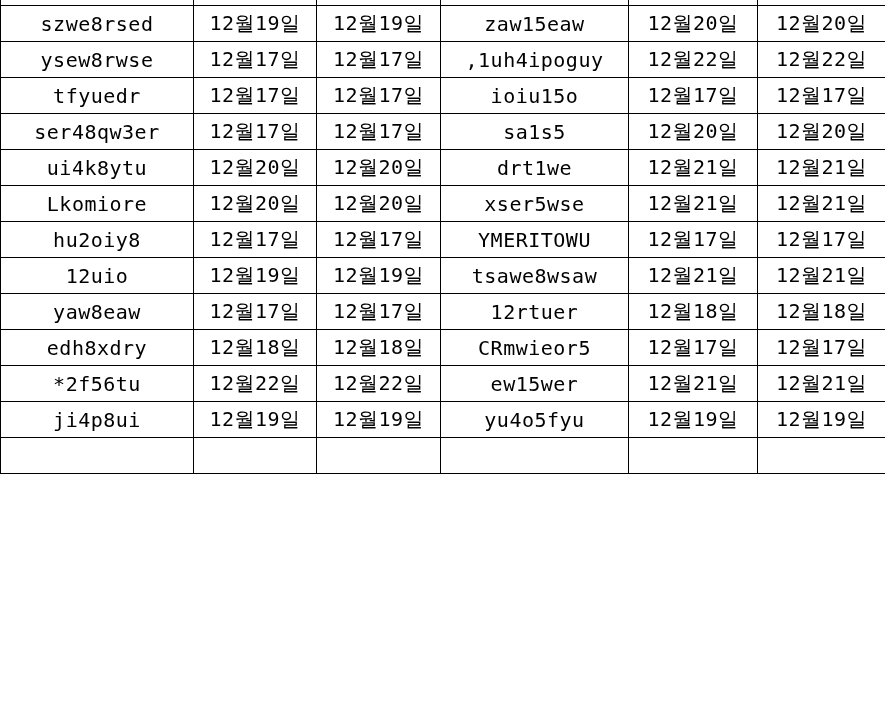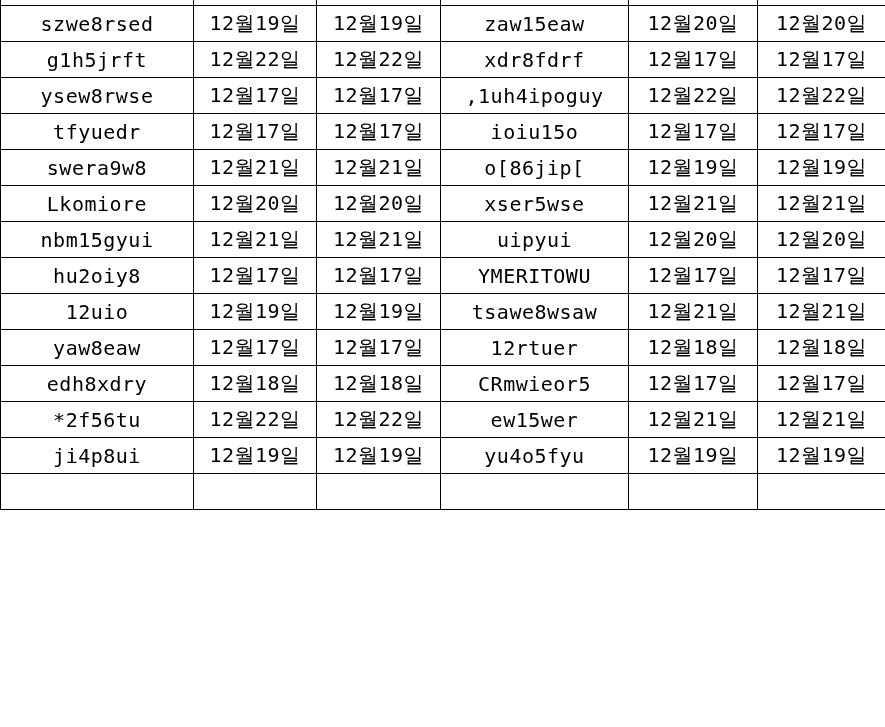--- a/index.html
+++ b/index.html
@@ -66,66 +66,58 @@
         </tr>
         <tr>
           <td>szwe8rsed</td>
           <td>12월19일</td>
           <td>12월19일</td>
           <td>zaw15eaw</td>
           <td>12월20일</td>
           <td>12월20일</td>
         </tr>
         <tr>
-          <td>g1h5jrft</td>
-          <td>12월22일</td>
-          <td>12월22일</td>
-          <td>xdr8fdrf</td>
-          <td>12월17일</td>
-          <td>12월17일</td>
-        </tr>
-        <tr>
           <td>ysew8rwse</td>
           <td>12월17일</td>
           <td>12월17일</td>
           <td>,1uh4ipoguy</td>
           <td>12월22일</td>
           <td>12월22일</td>
         </tr>
         <tr>
           <td>tfyuedr</td>
           <td>12월17일</td>
           <td>12월17일</td>
           <td>ioiu15o</td>
           <td>12월17일</td>
           <td>12월17일</td>
         </tr>
         <tr>
-          <td>swera9w8</td>
+          <td>ser48qw3er</td>
+          <td>12월17일</td>
+          <td>12월17일</td>
+          <td>sa1s5</td>
+          <td>12월20일</td>
+          <td>12월20일</td>
+        </tr>
+        <tr>
+          <td>ui4k8ytu</td>
+          <td>12월20일</td>
+          <td>12월20일</td>
+          <td>drt1we</td>
           <td>12월21일</td>
           <td>12월21일</td>
-          <td>o[86jip[</td>
-          <td>12월19일</td>
-          <td>12월19일</td>
         </tr>
         <tr>
           <td>Lkomiore</td>
           <td>12월20일</td>
           <td>12월20일</td>
           <td>xser5wse</td>
           <td>12월21일</td>
           <td>12월21일</td>
-        </tr>
-        <tr>
-          <td>nbm15gyui</td>
-          <td>12월21일</td>
-          <td>12월21일</td>
-          <td>uipyui</td>
-          <td>12월20일</td>
-          <td>12월20일</td>
         </tr>
         <tr>
           <td>hu2oiy8</td>
           <td>12월17일</td>
           <td>12월17일</td>
           <td>YMERITOWU</td>
           <td>12월17일</td>
           <td>12월17일</td>
         </tr>
         <tr>

